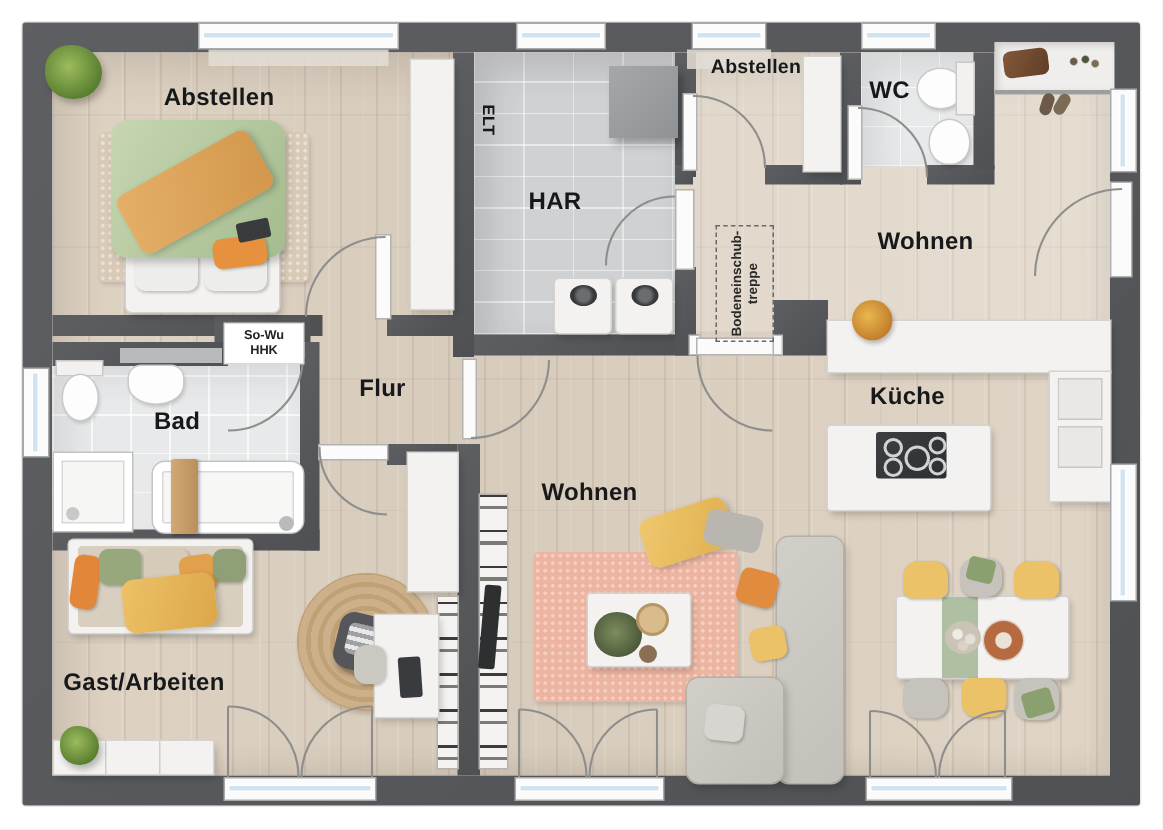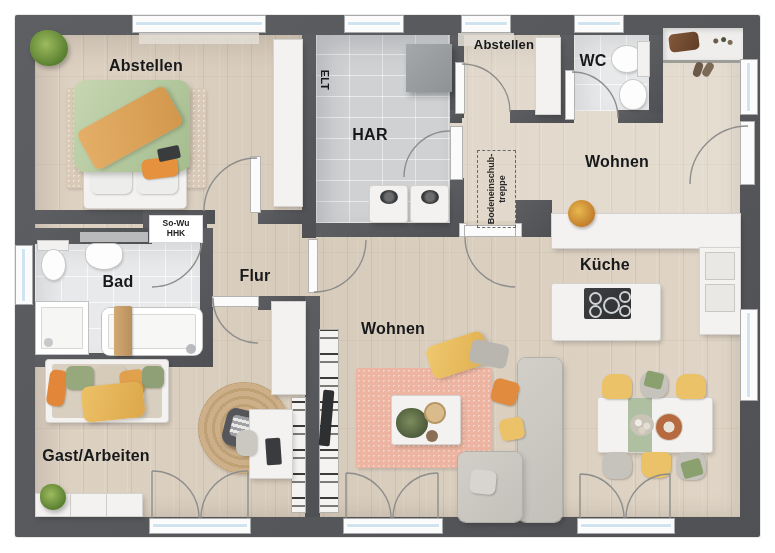--- a/index.html
+++ b/index.html
@@ -255,21 +255,21 @@
   <div class="abs window" style="left:578px;top:519px;width:96px;height:14px;">
       <span class="glass-h"></span>
     </div>
 
   <span class="lbl" style="left:146px;top:66px;">Abstellen</span>
   <span class="lbl" style="left:370px;top:135px;">HAR</span>
   <span class="lbl small" style="left:504px;top:44px;">Abstellen</span>
   <span class="lbl" style="left:593px;top:61px;">WC</span>
   <span class="lbl" style="left:617px;top:162px;">Wohnen</span>
   <span class="lbl" style="left:118px;top:282px;">Bad</span>
-  <span class="lbl" style="left:255px;top:276px;">Flur</span>
+  <span class="lbl" style="left:255px;top:260px;">Flur</span>
   <span class="lbl" style="left:605px;top:265px;">Küche</span>
   <span class="lbl" style="left:393px;top:329px;">Wohnen</span>
   <span class="lbl" style="left:96px;top:456px;">Gast/Arbeiten</span>
   <span class="lbl rot90" style="left:325px;top:80px;">ELT</span>
 
   <div class="sowu-box" style="left:150px;top:216px;width:52px;height:24px;">
     <div>So-Wu</div>
     <div>HHK</div>
   </div>
 

